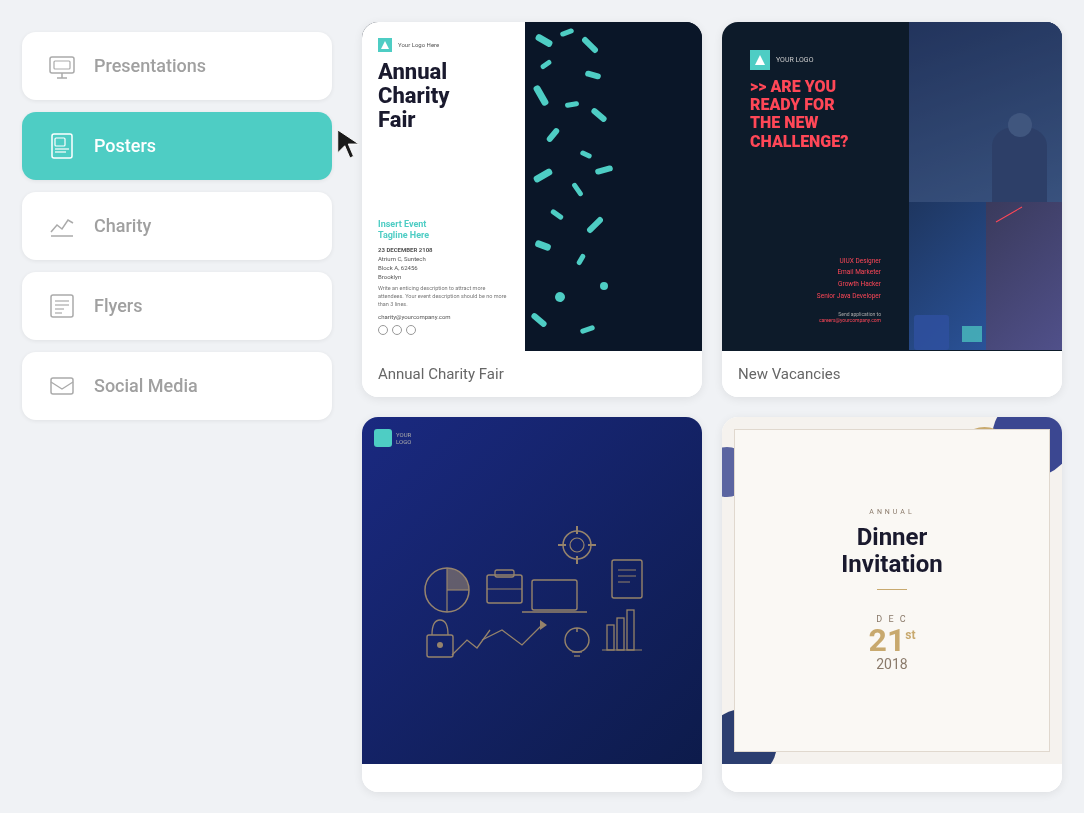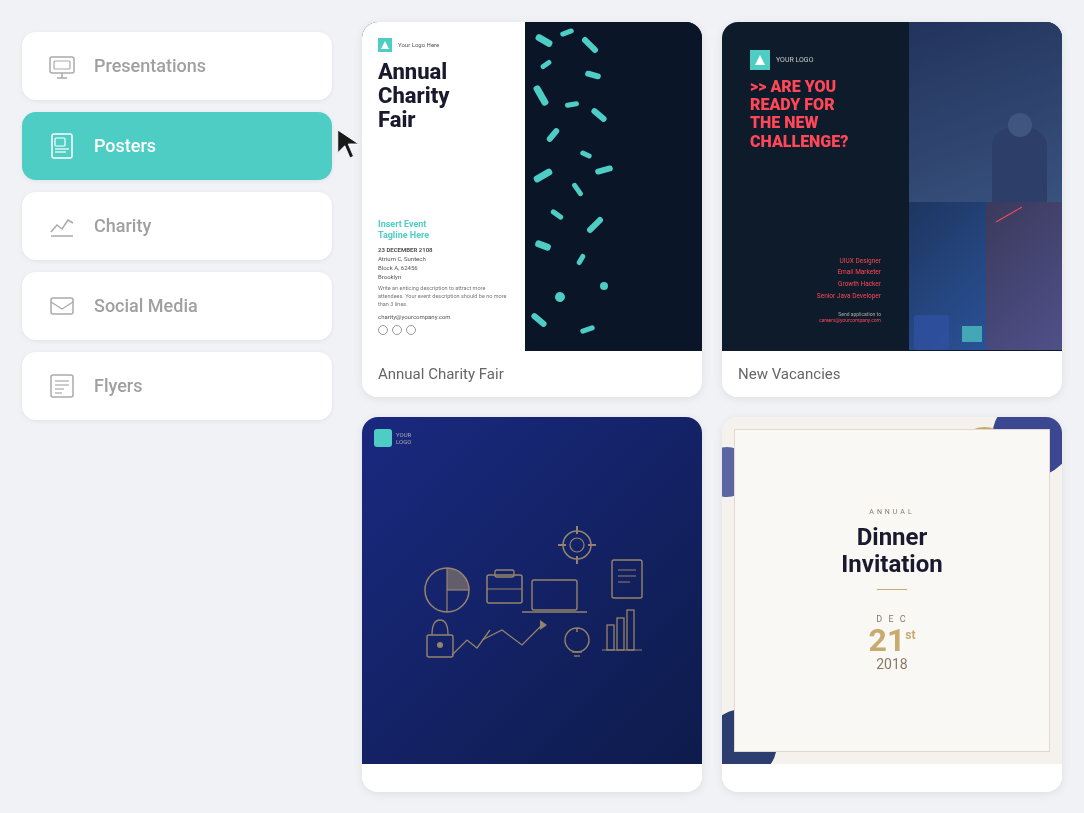--- a/index.html
+++ b/index.html
@@ -493,38 +493,38 @@
           <polyline points="3,20 9,13 14,17 20,8 25,11" stroke="#aaa" stroke-width="1.5" fill="none"></polyline>
           <line x1="3" y1="24" x2="25" y2="24" stroke="#aaa" stroke-width="1.5"></line>
         </svg>
       </div>
       <span class="label">Charity</span>
     </div>
 
     <div class="sidebar-item">
       <div class="icon">
         <svg viewBox="0 0 28 28" fill="none" xmlns="http://www.w3.org/2000/svg">
-          <rect x="3" y="6" width="22" height="16" rx="2" stroke="#aaa" stroke-width="1.5"></rect>
-          <polyline points="3,10 14,17 25,10" stroke="#aaa" stroke-width="1.3" fill="none"></polyline>
-        </svg>
-      </div>
-      <span class="label">Social Media</span>
-    </div>
-
-    <div class="sidebar-item">
-      <div class="icon">
-        <svg viewBox="0 0 28 28" fill="none" xmlns="http://www.w3.org/2000/svg">
           <rect x="3" y="3" width="22" height="22" rx="2" stroke="#aaa" stroke-width="1.5"></rect>
           <line x1="7" y1="9" x2="21" y2="9" stroke="#aaa" stroke-width="1.2"></line>
           <line x1="7" y1="13" x2="21" y2="13" stroke="#aaa" stroke-width="1.2"></line>
           <line x1="7" y1="17" x2="16" y2="17" stroke="#aaa" stroke-width="1.2"></line>
           <line x1="7" y1="21" x2="14" y2="21" stroke="#aaa" stroke-width="1.2"></line>
         </svg>
       </div>
       <span class="label">Flyers</span>
+    </div>
+
+    <div class="sidebar-item">
+      <div class="icon">
+        <svg viewBox="0 0 28 28" fill="none" xmlns="http://www.w3.org/2000/svg">
+          <rect x="3" y="6" width="22" height="16" rx="2" stroke="#aaa" stroke-width="1.5"></rect>
+          <polyline points="3,10 14,17 25,10" stroke="#aaa" stroke-width="1.3" fill="none"></polyline>
+        </svg>
+      </div>
+      <span class="label">Social Media</span>
     </div>
 
   </div>
 
   <div class="main-content">
 
     <div class="card">
       <div class="card-preview">
         <div class="charity-poster">
 

